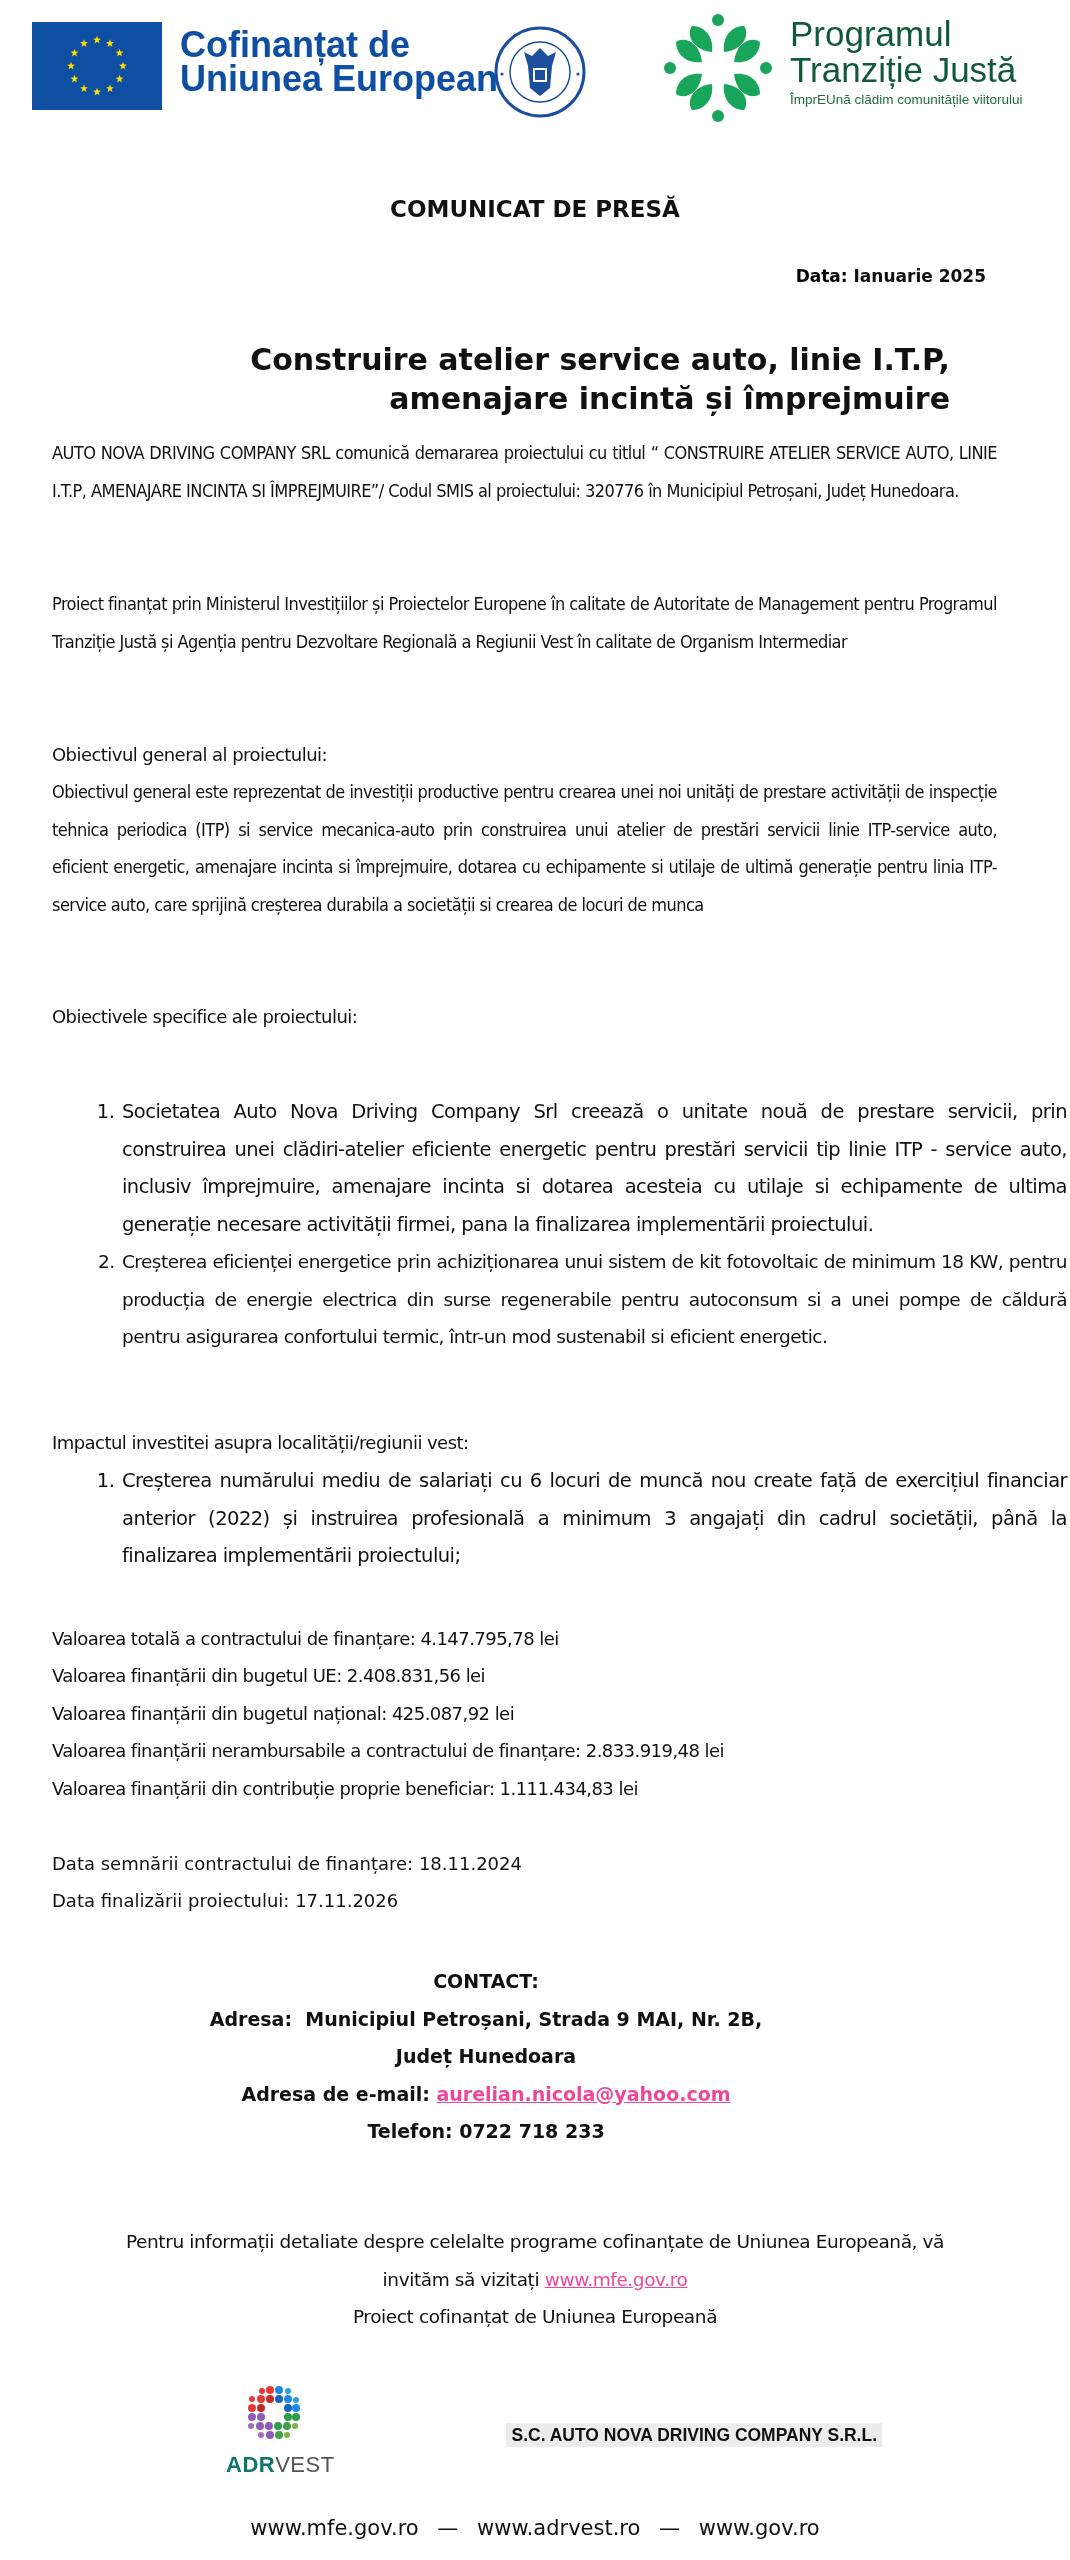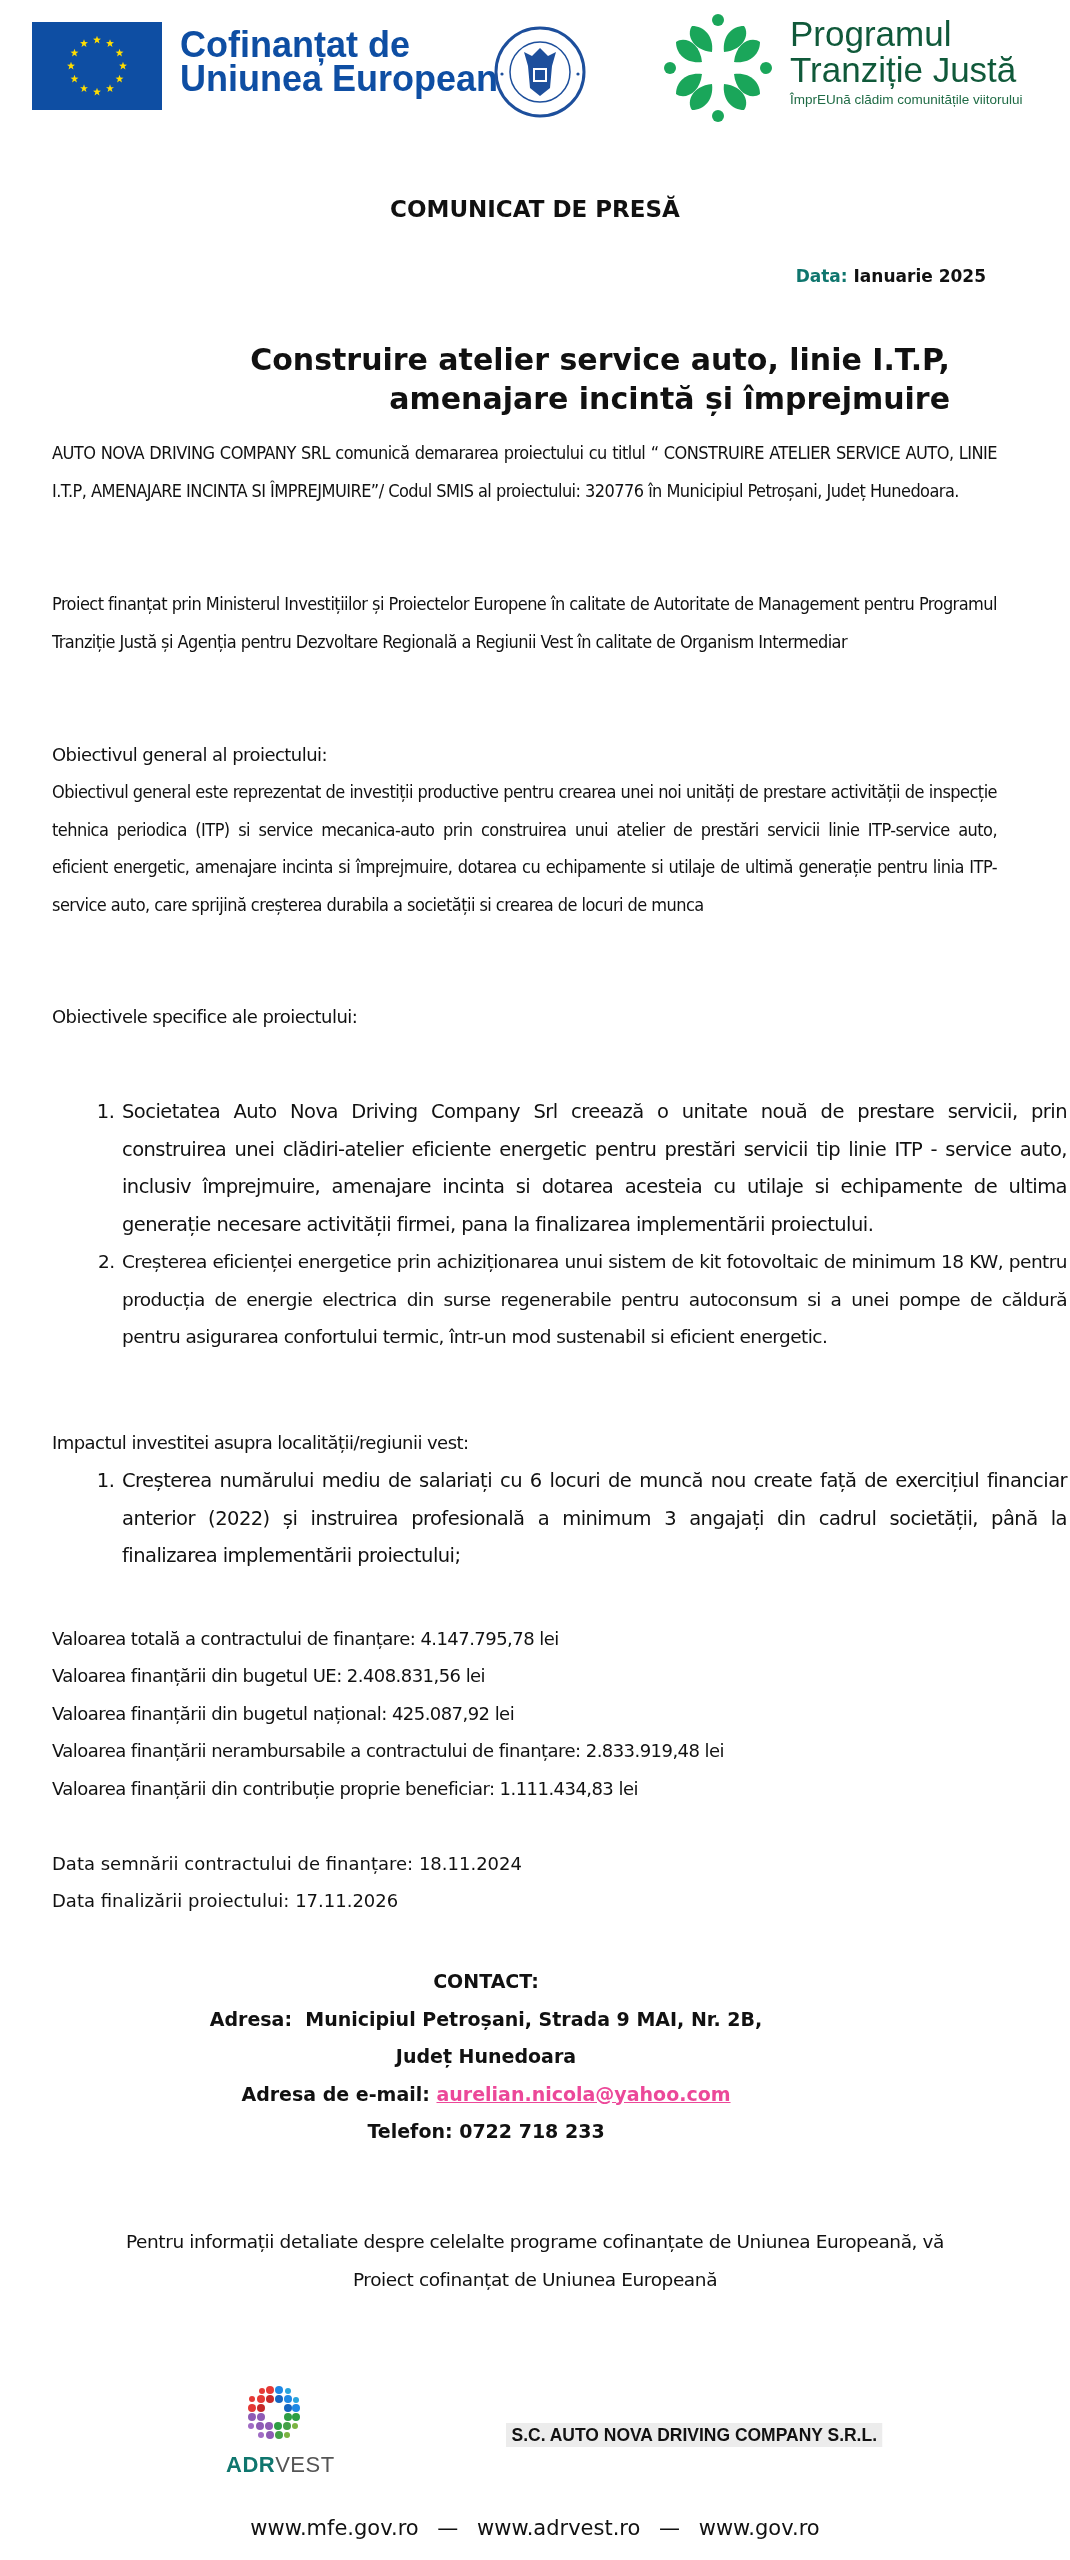--- a/index.html
+++ b/index.html
@@ -11,21 +11,21 @@
   .eu-text{left:180px;top:28px;color:#0e4ea3;font-family:"Liberation Sans",sans-serif;font-weight:bold;font-size:36px;line-height:34px;}
   .gov-seal{left:490px;top:22px;width:100px;height:100px;}
   .ptj-logo{left:662px;top:12px;width:112px;height:112px;}
   .ptj-text{left:790px;top:16px;color:#10593a;font-family:"Liberation Sans",sans-serif;}
   .ptj-title{font-size:35px;line-height:36px;}
   .ptj-sub{font-size:13.5px;margin-top:4px;color:#1f6b45;}
   
   .doc{font-family:"DejaVu Sans",sans-serif;font-size:18px;color:#111;}
   .press-title{left:0;width:1070px;top:196px;text-align:center;font-size:23px;font-weight:bold;}
   .date-line{right:84px;top:266px;font-size:17px;font-weight:bold;}
-  .date-line .lbl{color:#0f766e;}
+  .date-line .lbl{color:#000000;}
   .main-title{left:120px;width:830px;top:340px;text-align:right;font-size:30px;line-height:39px;font-weight:bold;}
   .para{left:52px;width:945px;text-align:justify;font-size:18px;line-height:37.5px;font-stretch:condensed;letter-spacing:-0.55px;}
   .label-line{left:52px;font-size:18px;line-height:37.5px;letter-spacing:-0.55px;}
   ol.list{position:absolute;left:52px;width:947px;margin:0;padding-left:68px;font-size:19.5px;line-height:37.5px;text-align:justify;letter-spacing:-0.55px;}
   ol.list li{padding-left:2px;}
   .plain-line{left:52px;font-size:18px;line-height:37.5px;letter-spacing:-0.55px;white-space:nowrap;}
   .contact{left:0;width:972px;text-align:center;font-weight:bold;font-size:19px;line-height:37.5px;}
   a.link{color:#ec4899;text-decoration:underline;}
   .info{left:0;width:1070px;text-align:center;font-size:18.5px;line-height:37.5px;letter-spacing:-0.4px;}
   .adr-logo{left:236px;top:2385px;width:80px;height:100px;}
@@ -138,20 +138,23 @@
   <div style="white-space:pre">Adresa:  Municipiul Petroșani, Strada 9 MAI, Nr. 2B,</div>
   <div>Județ Hunedoara</div>
   <div>
     <span>Adresa de e-mail: </span><a class="link">aurelian.nicola@yahoo.com</a>
   </div>
   <div>Telefon: 0722 718 233</div>
 </div>
 
 <div class="abs doc info" style="top:2223px">
   <div>Pentru informații detaliate despre celelalte programe cofinanțate de Uniunea Europeană, vă</div>
+  <div>
+    <span>invităm să vizitați </span><a class="link">www.mfe.gov.ro</a>
+  </div>
   <div>Proiect cofinanțat de Uniunea Europeană</div>
 </div>
 
 <div class="abs adr-logo">
   <svg width="80" height="70" viewBox="0 0 80 70">
     <g id="adrdots">
         <circle cx="26" cy="6" r="3" fill="#e53935"></circle>
         <circle cx="34" cy="5" r="4" fill="#e53935"></circle>
         <circle cx="43" cy="5" r="4" fill="#1e88e5"></circle>
         <circle cx="52" cy="6" r="3" fill="#29a3dc"></circle>

